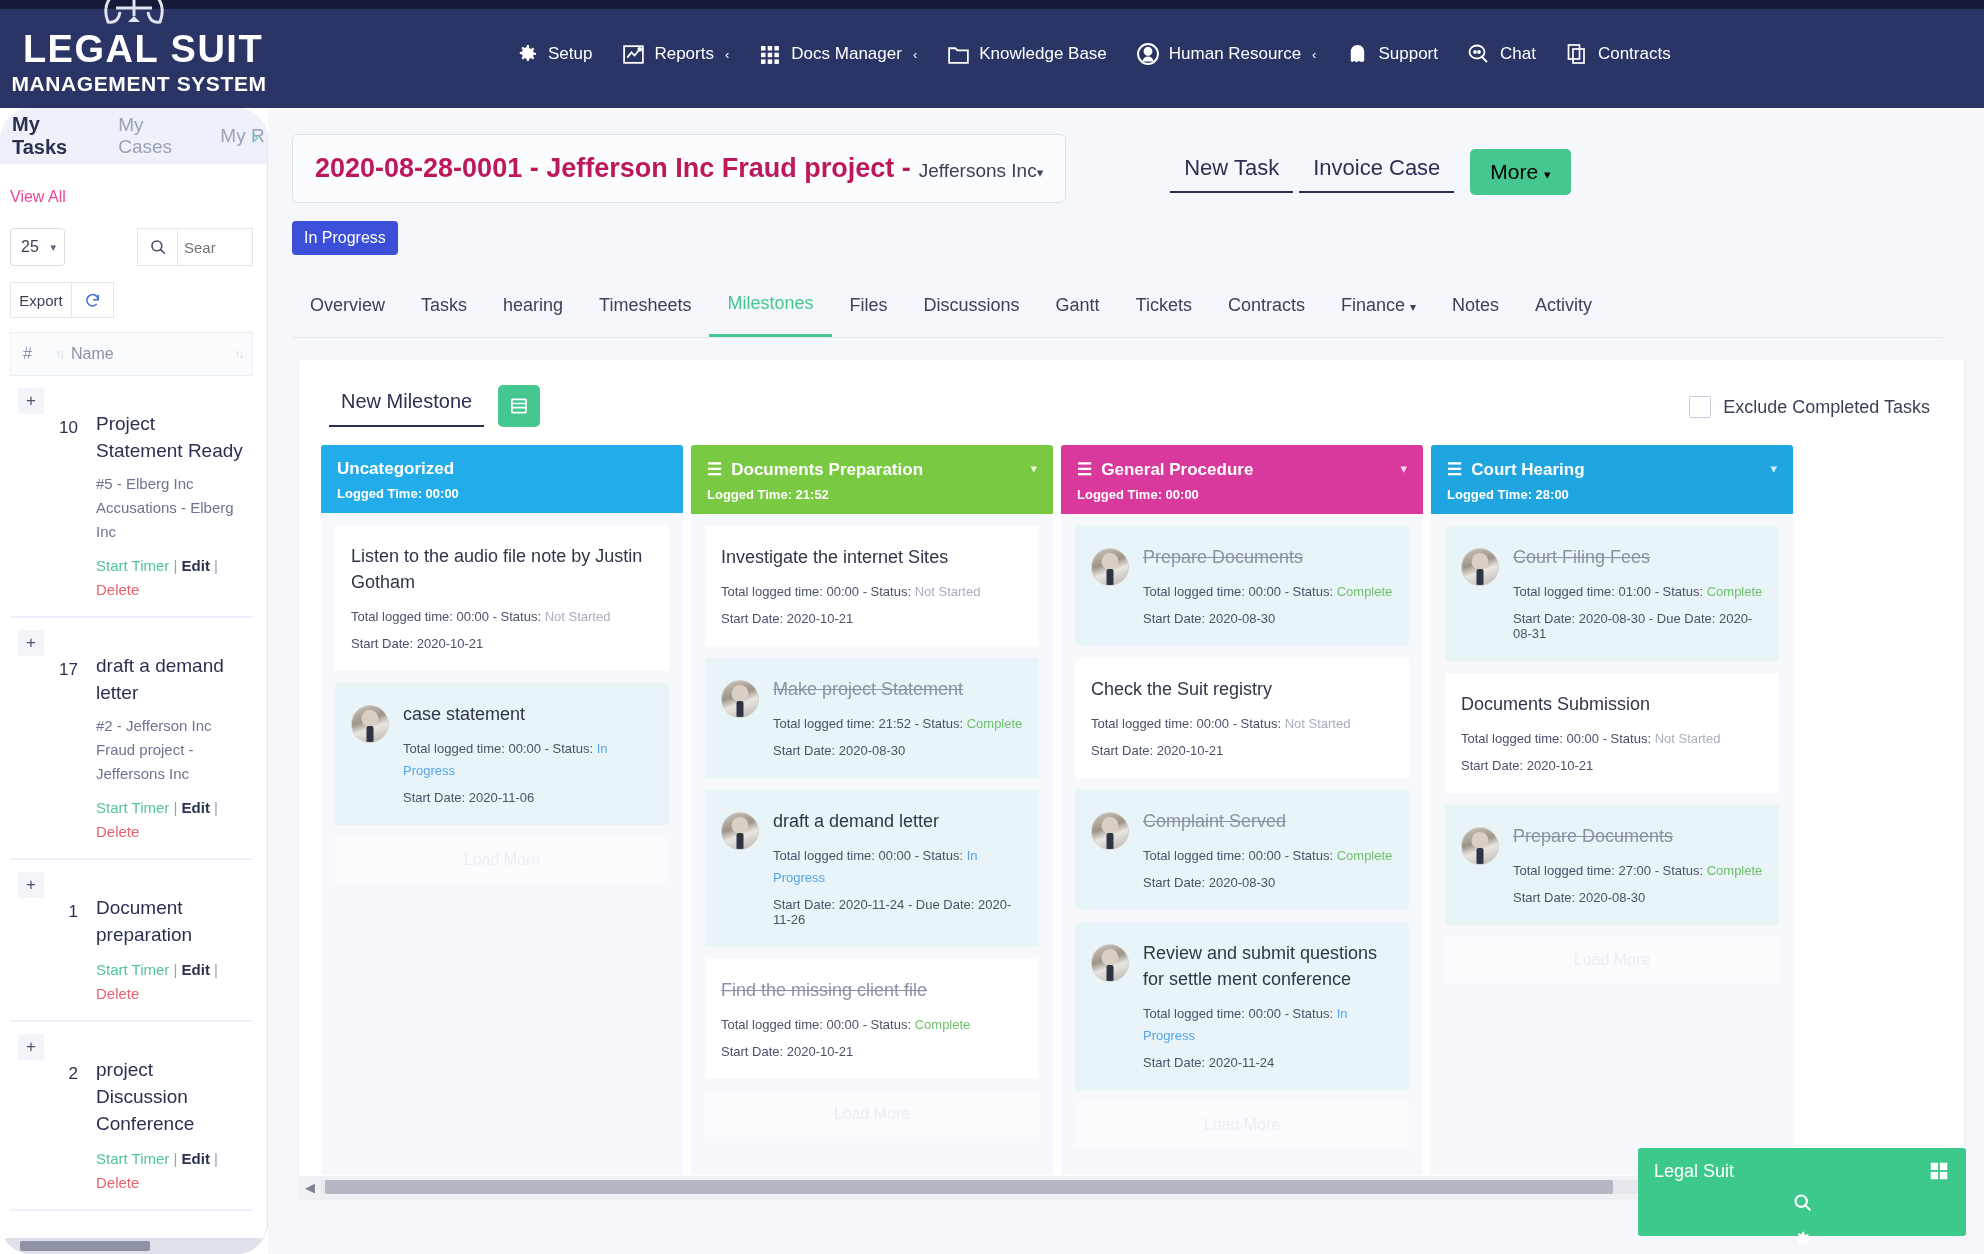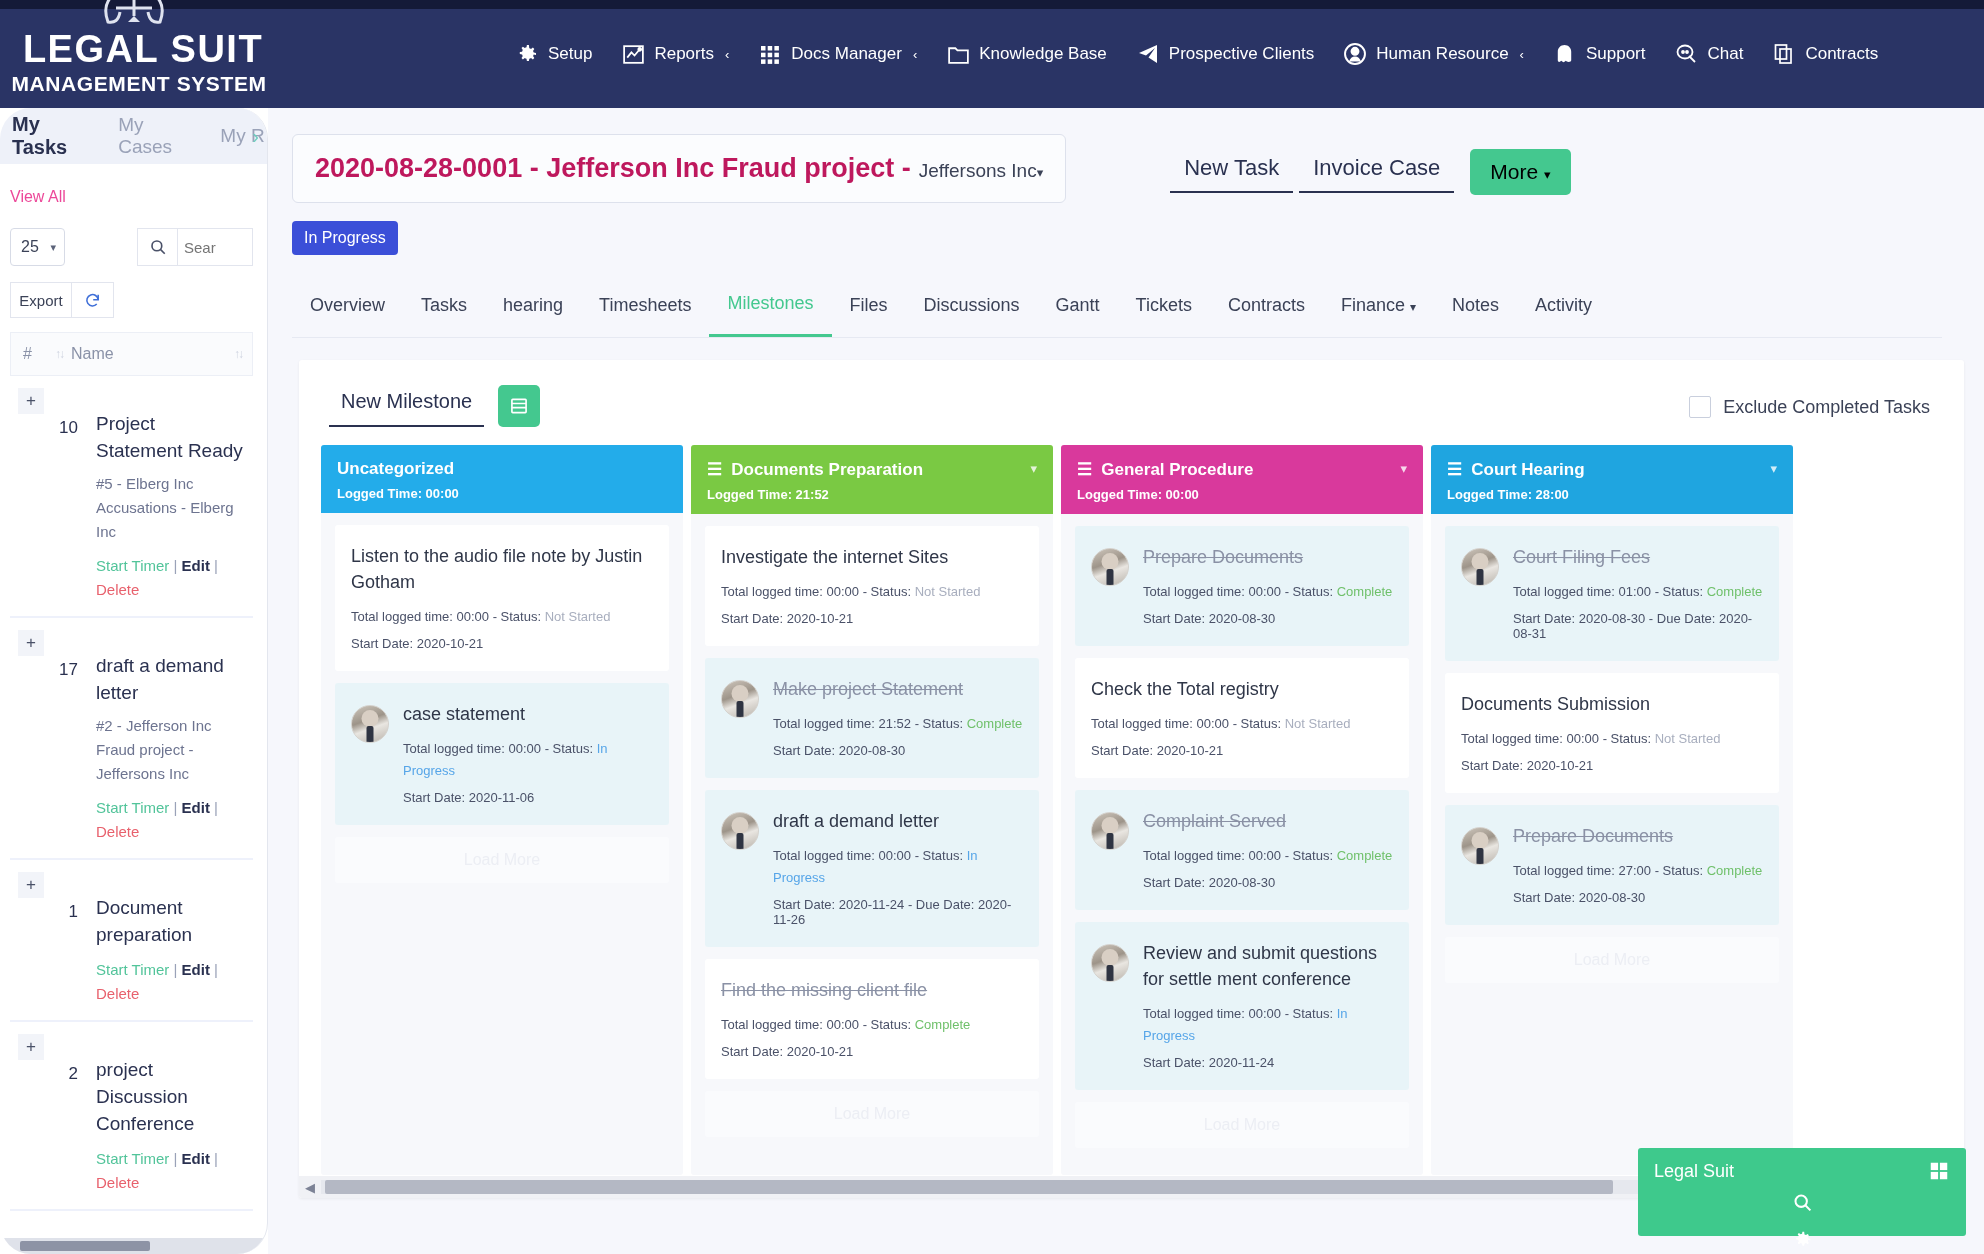--- a/index.html
+++ b/index.html
@@ -308,28 +308,20 @@
 
       <div class="nav-item">
         <span class="nv-ico">
           <svg width="25" height="25" viewBox="0 0 24 24" fill="none" stroke="#fff" stroke-width="1.7">
               <path d="M3 6h6l2 2h10v12H3z"></path>
             </svg>
         </span>
         <span>Knowledge Base</span>
       </div>
 
-      <div class="nav-item">
-        <span class="nv-ico">
-          <svg width="24" height="24" viewBox="0 0 24 24" fill="#fff">
-              <path d="M21 3L3 11l7 2.5L19 6l-6.5 9.5L21 21z"></path>
-            </svg>
-        </span>
-        <span>Prospective Clients</span>
-      </div>
 
       <div class="nav-item">
         <span class="nv-ico">
           <svg width="26" height="26" viewBox="0 0 24 24" fill="none" stroke="#fff" stroke-width="1.8">
               <circle cx="12" cy="12" r="9.2"></circle>
               <circle cx="12" cy="9.5" r="3.2" fill="#fff"></circle>
               <path d="M6.6 19c.6-3.2 3-4.8 5.4-4.8s4.8 1.6 5.4 4.8" fill="#fff" stroke="none"></path>
             </svg>
         </span>
         <span>Human Resource</span>
@@ -603,21 +595,21 @@
             <div class="tcard assigned">
               <div class="avatar"></div>
               <div class="tbody">
                 <div class="t-title done">Prepare Documents</div>
                 <div class="t-meta"><span>Total logged time: 00:00 - Status:</span> <span class="st-complete">Complete</span></div>
                 <div class="t-date">Start Date: 2020-08-30</div>
               </div>
             </div>
             <div class="tcard">
               <div class="tbody">
-                <div class="t-title">Check the Total registry</div>
+                <div class="t-title">Check the Suit registry</div>
                 <div class="t-meta"><span>Total logged time: 00:00 - Status:</span> <span class="st-not">Not Started</span></div>
                 <div class="t-date">Start Date: 2020-10-21</div>
               </div>
             </div>
             <div class="tcard assigned">
               <div class="avatar"></div>
               <div class="tbody">
                 <div class="t-title done">Complaint Served</div>
                 <div class="t-meta"><span>Total logged time: 00:00 - Status:</span> <span class="st-complete">Complete</span></div>
                 <div class="t-date">Start Date: 2020-08-30</div>

